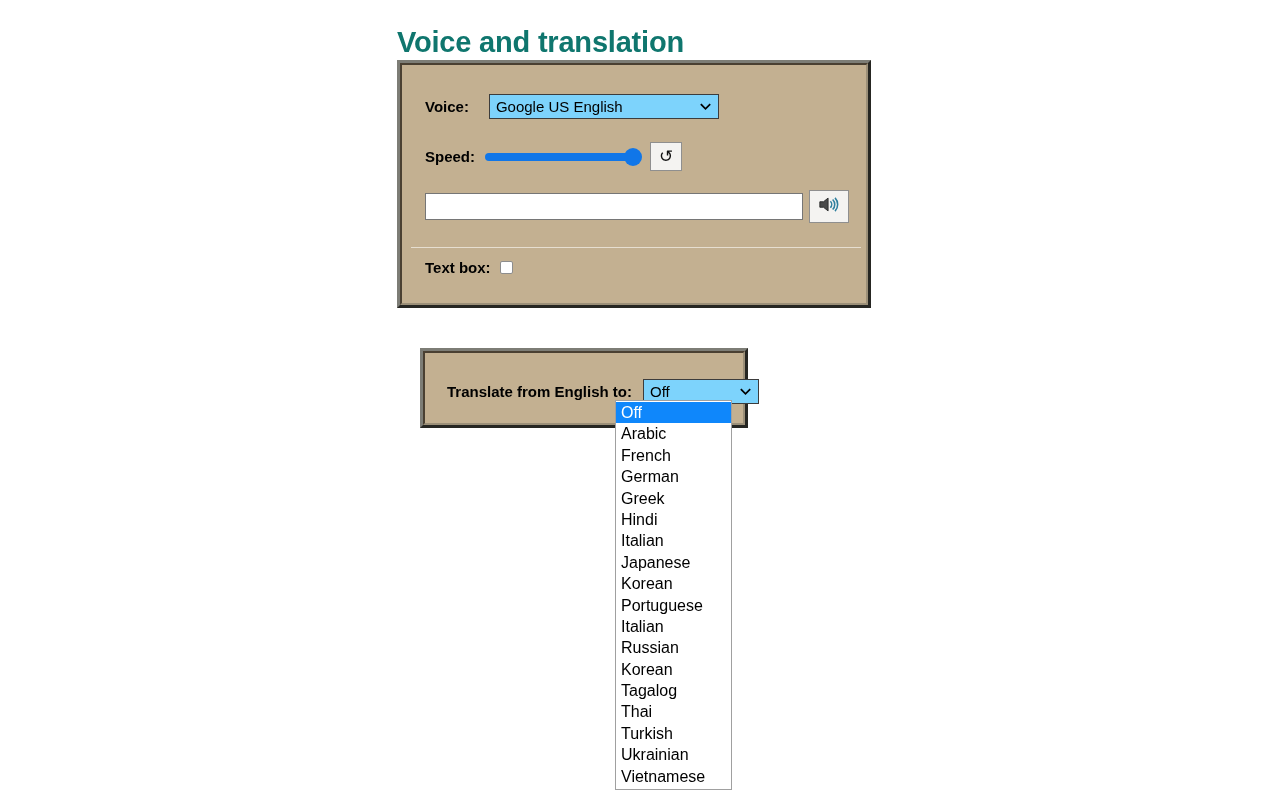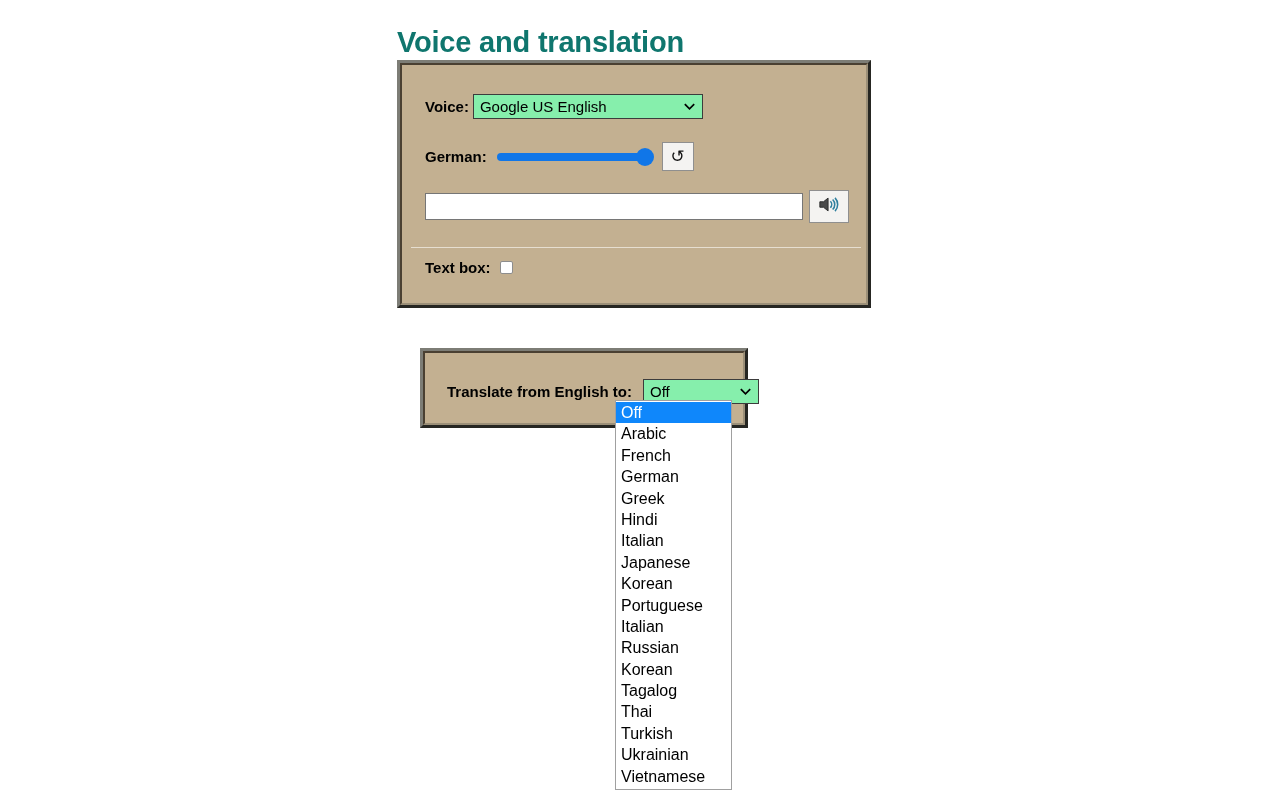--- a/index.html
+++ b/index.html
@@ -79,21 +79,21 @@
   .field-label {
     font-size: 15px;
     font-weight: bold;
     color: #000000;
     white-space: nowrap;
   }
 
   
   .select-box {
     position: relative;
-    background: #86efac;
+    background: #7dd3fc;
     border: 1px solid #3c3c3c;
     box-sizing: border-box;
     display: flex;
     align-items: center;
     font-size: 15px;
     color: #000000;
     padding: 0 26px 0 6px;
     height: 25px;
     cursor: default;
   }
@@ -226,33 +226,33 @@
 <body>
 
 <div id="root">
 
   <h1 class="page-title">Voice and translation</h1>
 
   <div class="panel" id="voice-panel">
     <div class="panel-inner"></div>
 
     <div class="row" style="left:25px; top:31px;">
-      <span class="field-label" style="margin-right:4px;">Voice:</span>
+      <span class="field-label" style="margin-right:20px;">Voice:</span>
       <div class="select-box" id="voice-select">
         <span>Google US English</span>
         <span class="chevron">
           <svg viewBox="0 0 12 12" width="11" height="11" aria-hidden="true">
             <path d="M1.5 4 L6 8.5 L10.5 4" fill="none" stroke="#000000" stroke-width="1.8" stroke-linecap="square"></path>
           </svg>
         </span>
       </div>
     </div>
 
     <div class="row" style="left:25px; top:79px;">
-      <span class="field-label" style="margin-right:10px;">German:</span>
+      <span class="field-label" style="margin-right:10px;">Speed:</span>
       <div class="slider-wrap">
         <div class="slider-track" style="background: rgb(16, 118, 232);"></div>
         <div class="slider-thumb" style="left: 139px;"></div>
       </div>
       <div class="icon-btn" id="reset-btn" style="margin-left:7px;">
         <span>↺</span>
       </div>
     </div>
 
     <div class="row" style="left:25px; top:127px;">

